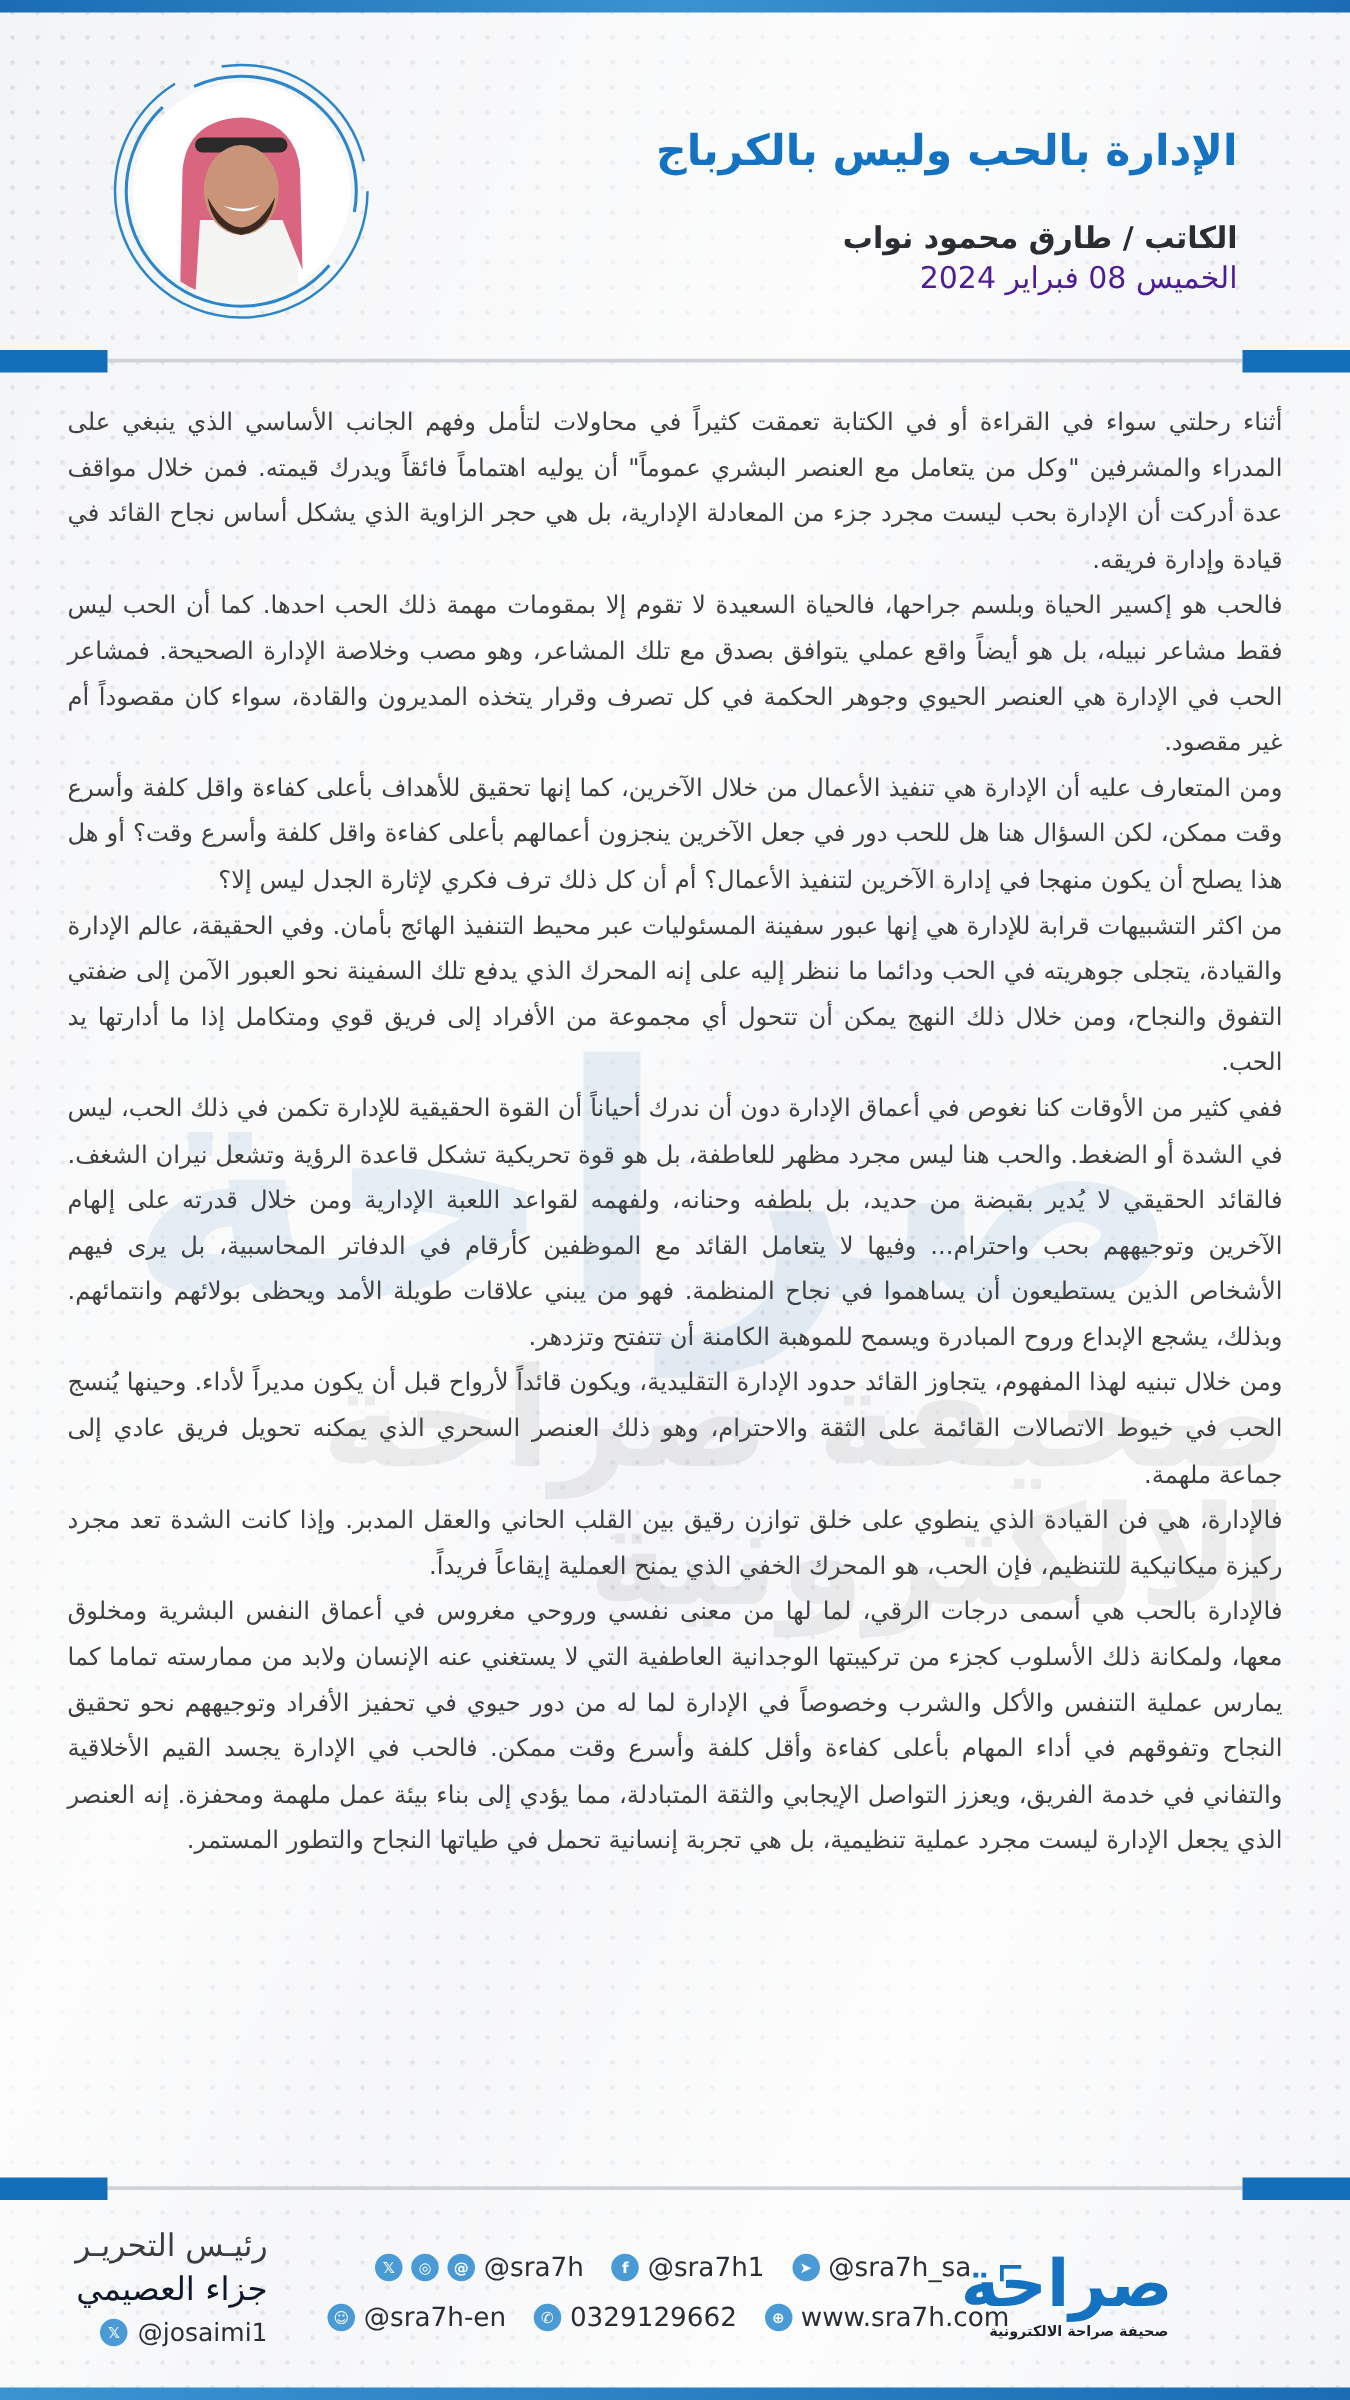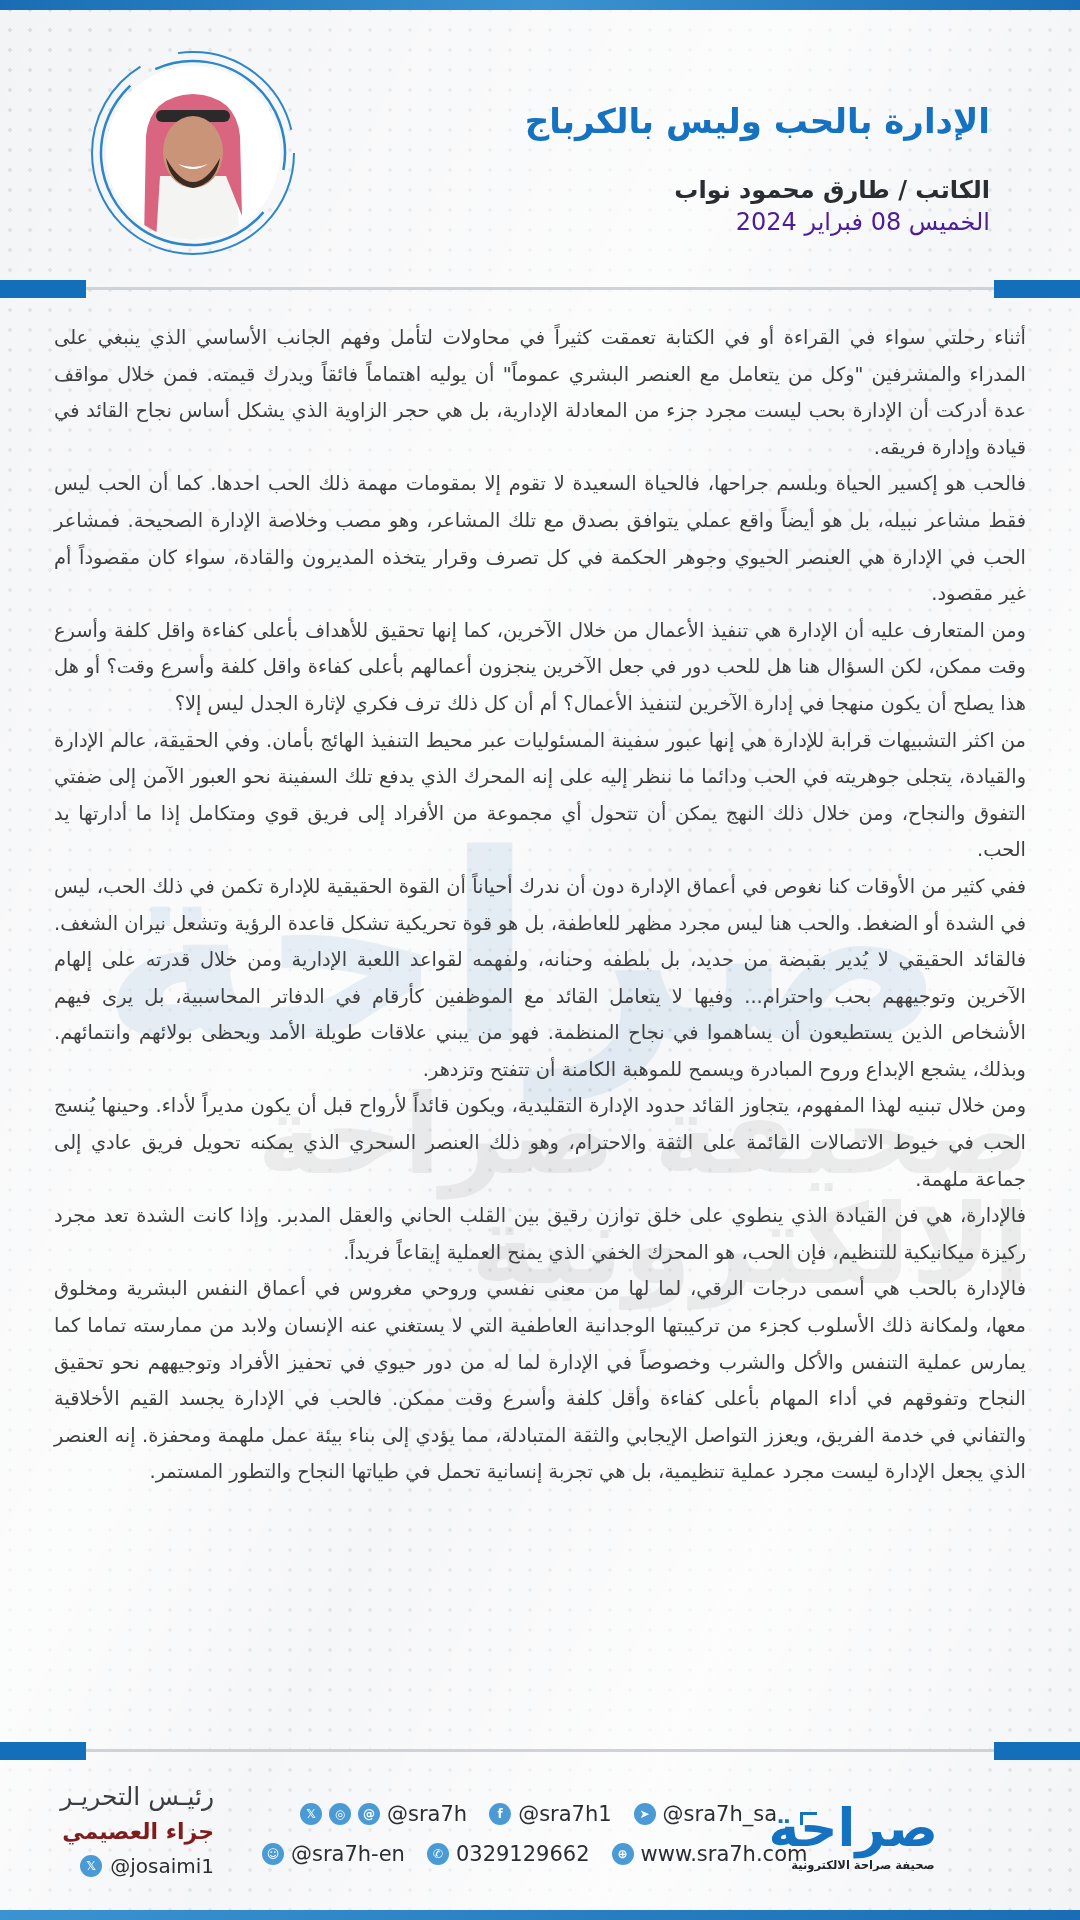--- a/index.html
+++ b/index.html
@@ -47,21 +47,21 @@
   .article {
     position: absolute; left: 54px; right: 54px; top: 320px;
     direction: rtl; text-align: justify; text-align-last: right;
     font-size: 19.4px; line-height: 36.6px; color: #404040; z-index: 5;
   }
   .article p { margin: 0; }
 
   .footer { position: absolute; left: 0; top: 1770px; width: 992px; height: 140px; z-index: 5; }
   .editor { position: absolute; left: 54px; top: 10px; width: 160px; text-align: right; direction: rtl; }
   .editor-role { font-size: 25px; color: #3a3d41; line-height: 34px; letter-spacing: 1px; }
-  .editor-name { font-size: 22px; font-weight: bold; color: #7f1d1d; line-height: 36px; }
+  .editor-name { font-size: 26px; font-weight: normal; color: #0f172a; line-height: 36px; }
   .editor-handle { display: flex; align-items: center; gap: 8px; direction: ltr; justify-content: flex-end; margin-top: 4px; font-size: 20px; color: #2a2d31; }
 
   .socials { position: absolute; left: 262px; top: 24px; width: 560px; direction: ltr; }
   .soc-row { display: flex; align-items: center; gap: 22px; height: 40px; font-size: 21px; color: #2a2d31; }
   .soc-row.r1 { padding-left: 38px; }
   .soc-item { display: flex; align-items: center; gap: 7px; white-space: nowrap; }
   .ic { width: 22px; height: 22px; border-radius: 50%; background: #4a9ad6; color: #fff; display: inline-flex; align-items: center; justify-content: center; font-size: 12px; font-weight: bold; font-family: "DejaVu Sans", sans-serif; line-height: 1; }
 
   .logo { position: absolute; right: 54px; top: 30px; width: 150px; text-align: center; }
   .logo-mark { font-size: 52px; font-weight: bold; color: #1572c0; line-height: 56px; direction: rtl; position: relative; }

